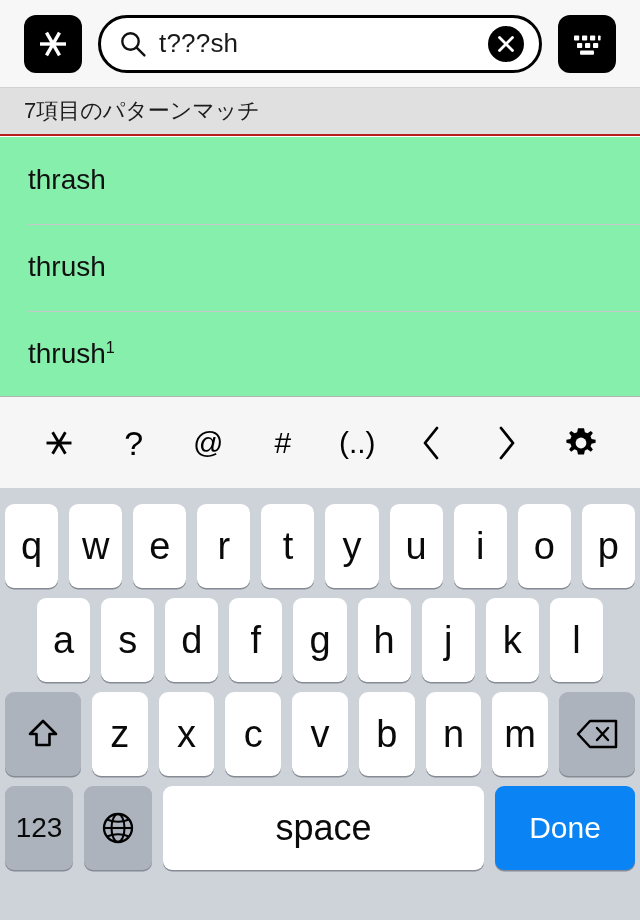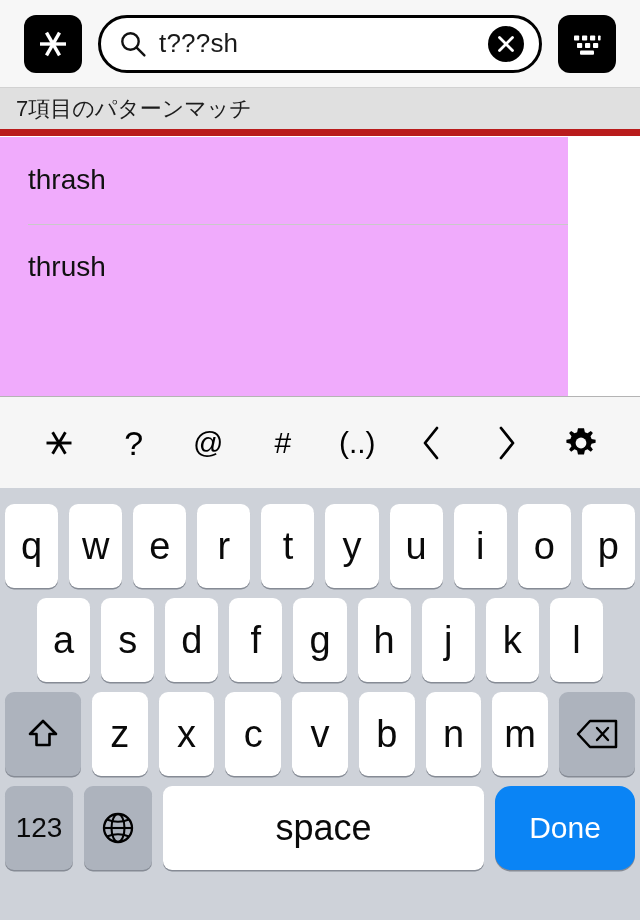--- a/index.html
+++ b/index.html
@@ -48,32 +48,32 @@
     white-space: nowrap; overflow: hidden;
   }
   .clear-btn { flex: 0 0 auto; cursor: pointer; display:flex; }
 
   
   .results-header {
     position: absolute; top: 88px; left: 0;
     width: 640px; height: 48px;
     background: #e0e0e0;
     display: flex; align-items: center;
-    padding-left: 16px;
-    border-bottom: 7px solid #b91c1c;
+    padding-left: 24px;
+    border-bottom: 2px solid #b91c1c;
   }
   .results-header span {
     font-size: 22px; color: #1c1c1c;
   }
 
   
   .results-list {
     position: absolute; top: 137px; left: 0;
-    width: 568px; height: 259px;
-    background: #f0abfc;
+    width: 640px; height: 259px;
+    background: #86efac;
     overflow: hidden;
   }
   .result-row {
     height: 87px;
     display: flex; align-items: center;
     padding-left: 28px;
     position: relative;
     cursor: pointer;
   }
   .result-row + .result-row::before {
@@ -150,21 +150,20 @@
   }
   .key.globe {
     flex: 0 0 68px;
     background: #adb3bd;
   }
   .key.done {
     flex: 0 0 140px;
     background: #0a84f5;
     color: #ffffff;
     font-size: 30px;
-    border-radius: 16px;
   }
   .kb-row.row4 { gap: 11px; }
 </style>
 </head>
 <body>
 
 <div id="app">
 
   <div class="searchbar">
 
@@ -217,20 +216,25 @@
 
   <div class="results-list">
     <div class="result-row">
       <span class="result-label">
         <span>thrash</span><sup></sup>
       </span>
     </div>
     <div class="result-row">
       <span class="result-label">
         <span>thrush</span><sup></sup>
+      </span>
+    </div>
+    <div class="result-row">
+      <span class="result-label">
+        <span>thrush</span><sup>1</sup>
       </span>
     </div>
   </div>
 
   <div class="accessory-bar">
 
     <div class="acc-btn">
       <svg width="32" height="32" viewBox="0 0 32 32">
         <g stroke="#000000" stroke-width="2.9">
           <line x1="3.5" y1="16" x2="28.5" y2="16"></line>

